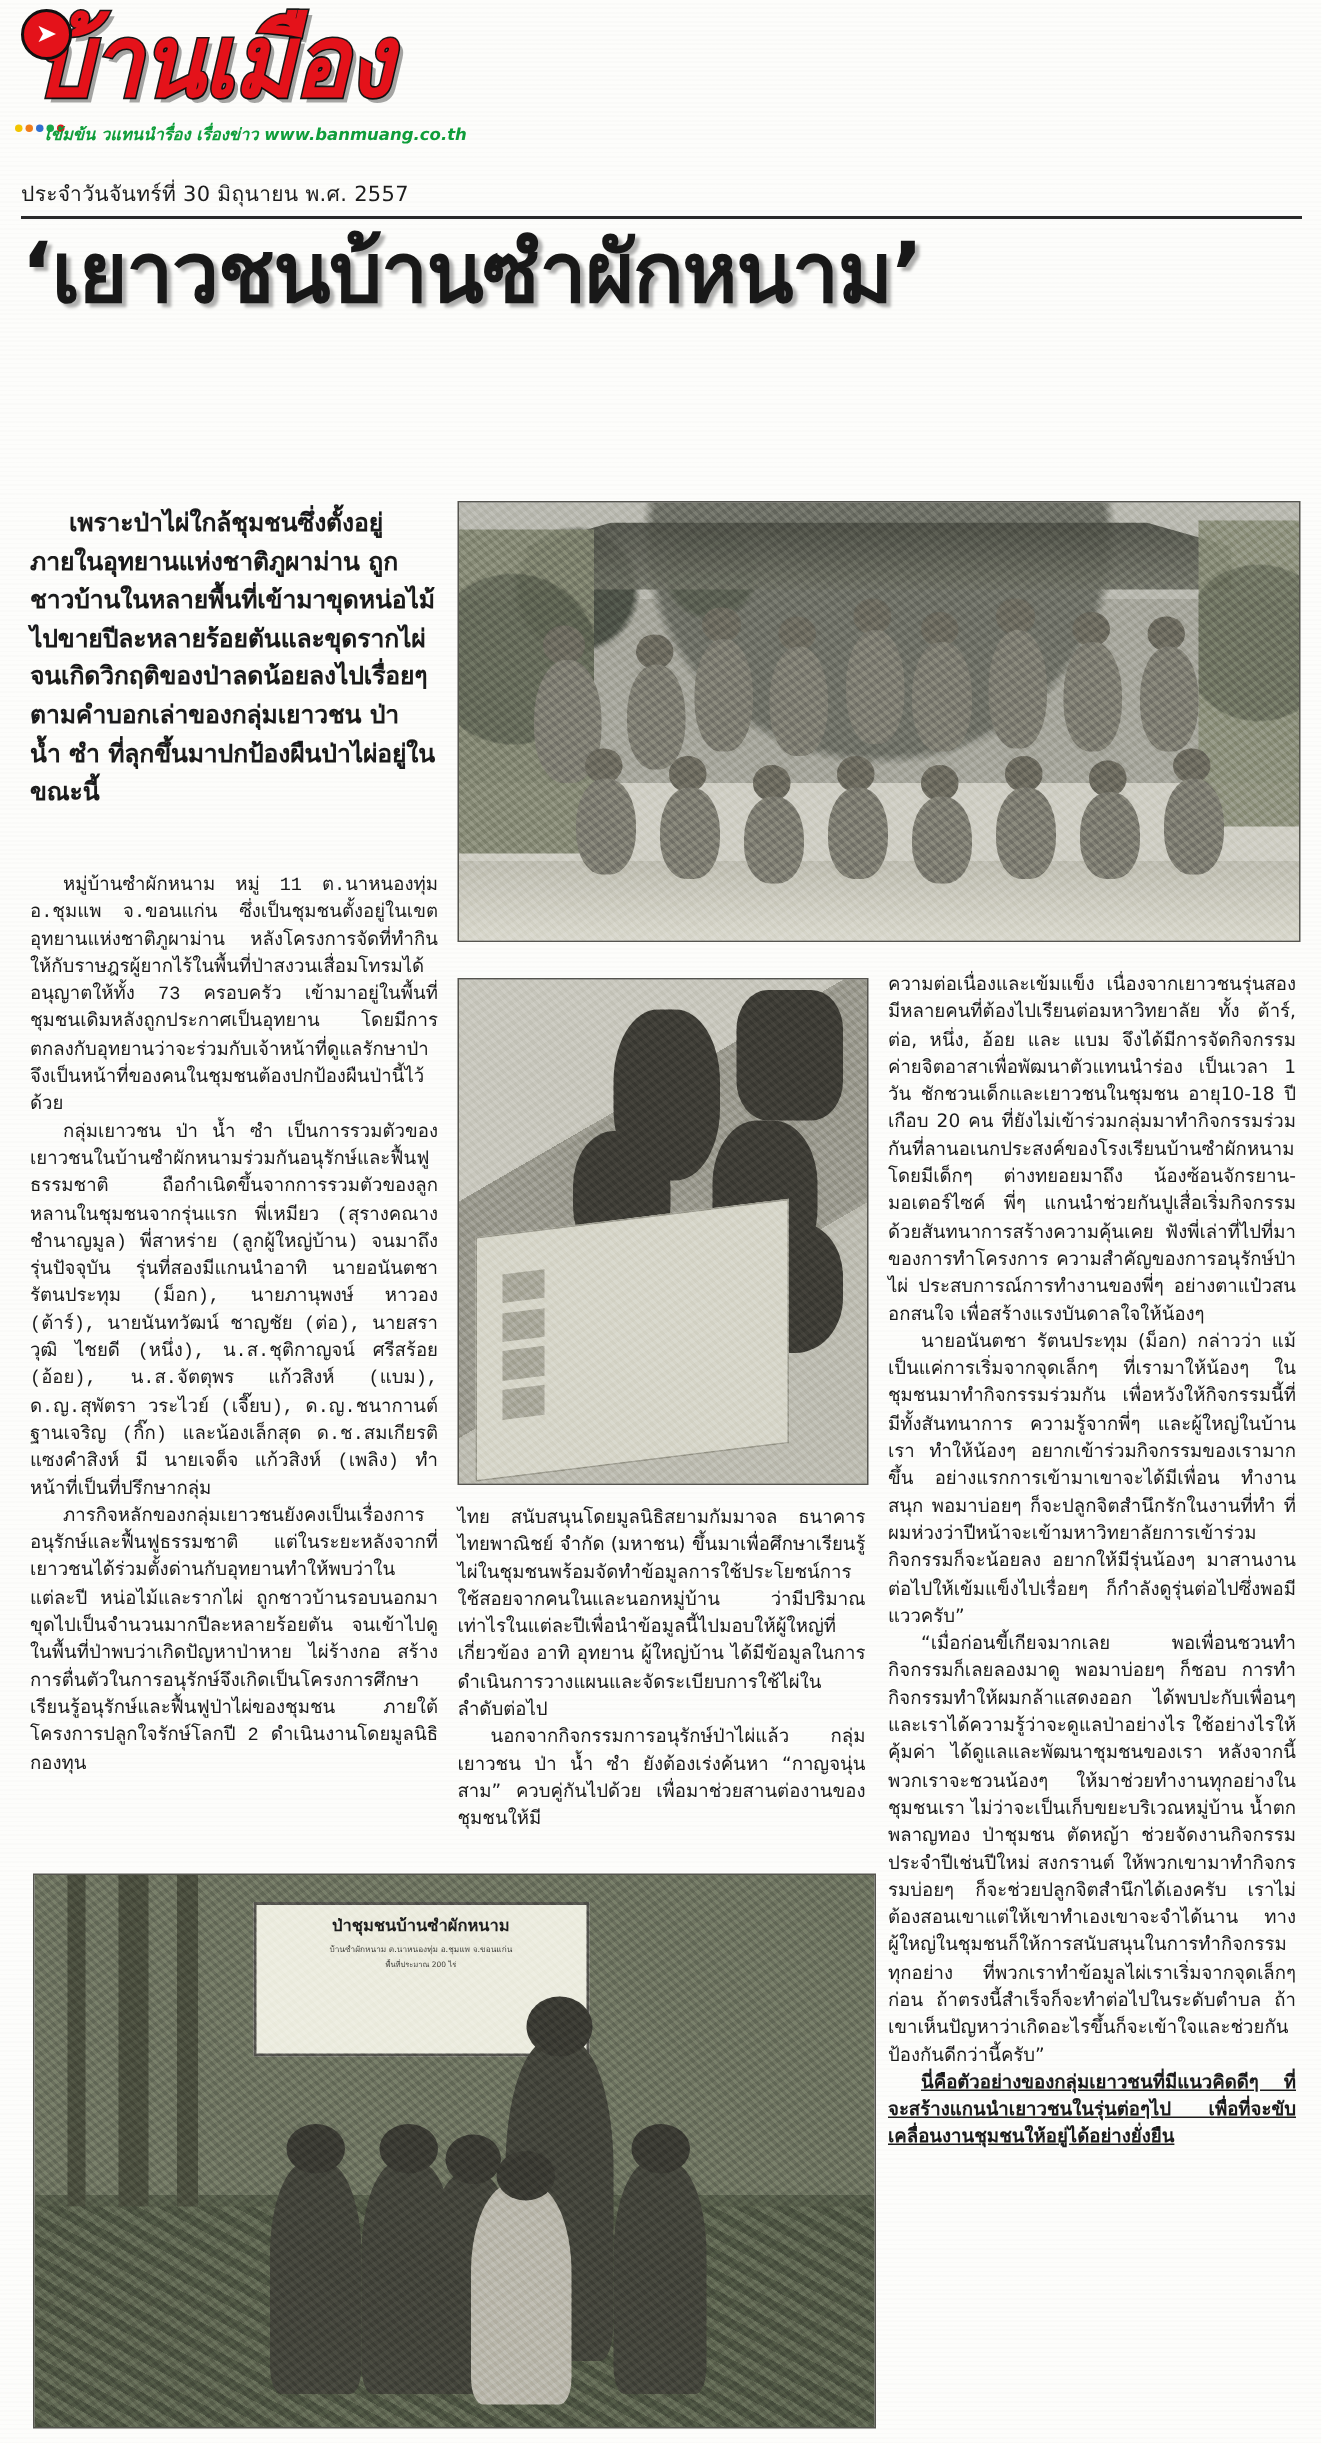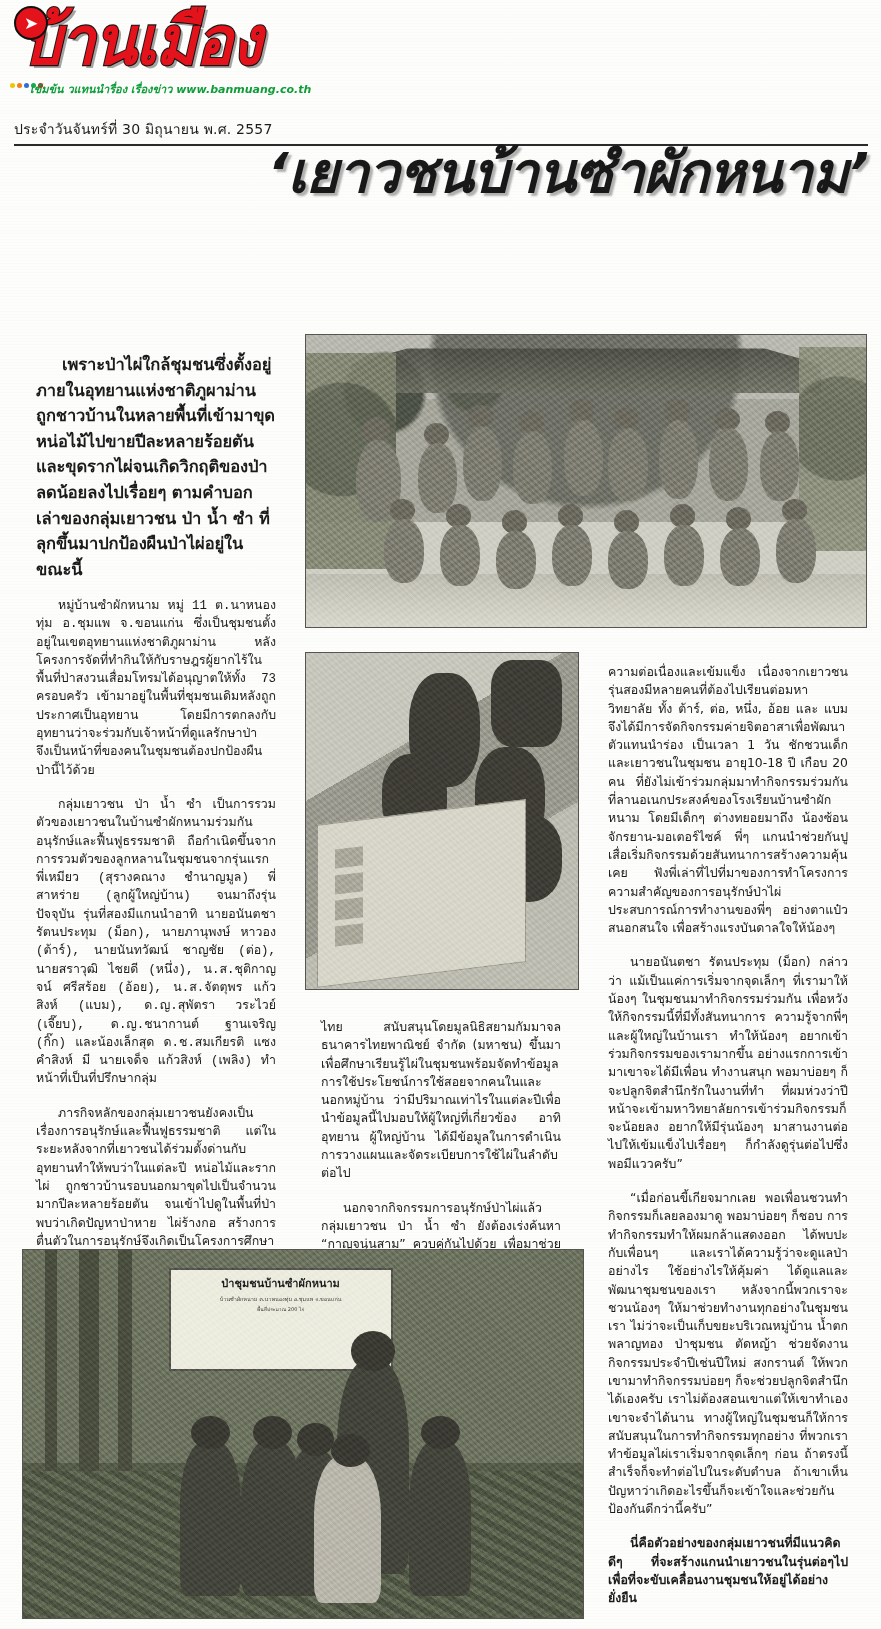--- a/index.html
+++ b/index.html
@@ -47,38 +47,38 @@
   .dateline{
     position:absolute;left:14px;top:118px;
     font-size:14px;color:#1c1c1c;white-space:nowrap;letter-spacing:.2px;
   }
 
   
   .frame{position:absolute;left:14px;top:144px;width:854px;height:1474px;border-top:2px solid #2a2a2a;}
 
   
   .headline{
-    position:absolute;left:14px;top:144px;width:854px;text-align:right;
-    font-style:italic;font-weight:bold;color:#181818;
+    position:absolute;left:14px;top:154px;width:854px;text-align:left;
+    font-weight:bold;color:#181818;
     text-shadow:3px 3px 2px rgba(0,0,0,.30);
     line-height:1.03;
   }
   .headline .l1{font-size:56px;display:block;letter-spacing:-1px;}
   .headline .l2{font-size:56px;display:block;letter-spacing:-1px;}
 
   
   .col{position:absolute;font-size:12.4px;line-height:18.3px;text-align:justify;color:#1b1b1b;}
-  .col p{margin:16px;text-indent:22px;}
+  .col p{margin:0;text-indent:22px;}
   .col p.noind{text-indent:0;}
   .lead{
     font-weight:bold;font-size:16.5px;line-height:25.6px;text-align:left;
     letter-spacing:-.1px;
   }
   .lead p{text-indent:26px;}
-  .closing{font-weight:bold;}
+  .closing{font-weight:bold;text-decoration:underline;}
 
   #col1{left:20px;top:336px;width:272px;}
   #col1b{left:20px;top:581px;width:272px;font-family:Liberation Mono, monospace;}
   #col2{left:305px;top:1002px;width:272px;}
   #col3{left:592px;top:647px;width:272px;}
 
   
   .photo{position:absolute;overflow:hidden;background:#8d8d86;border:1px solid #55544f;}
   .photo .grain{
     position:absolute;inset:0;

